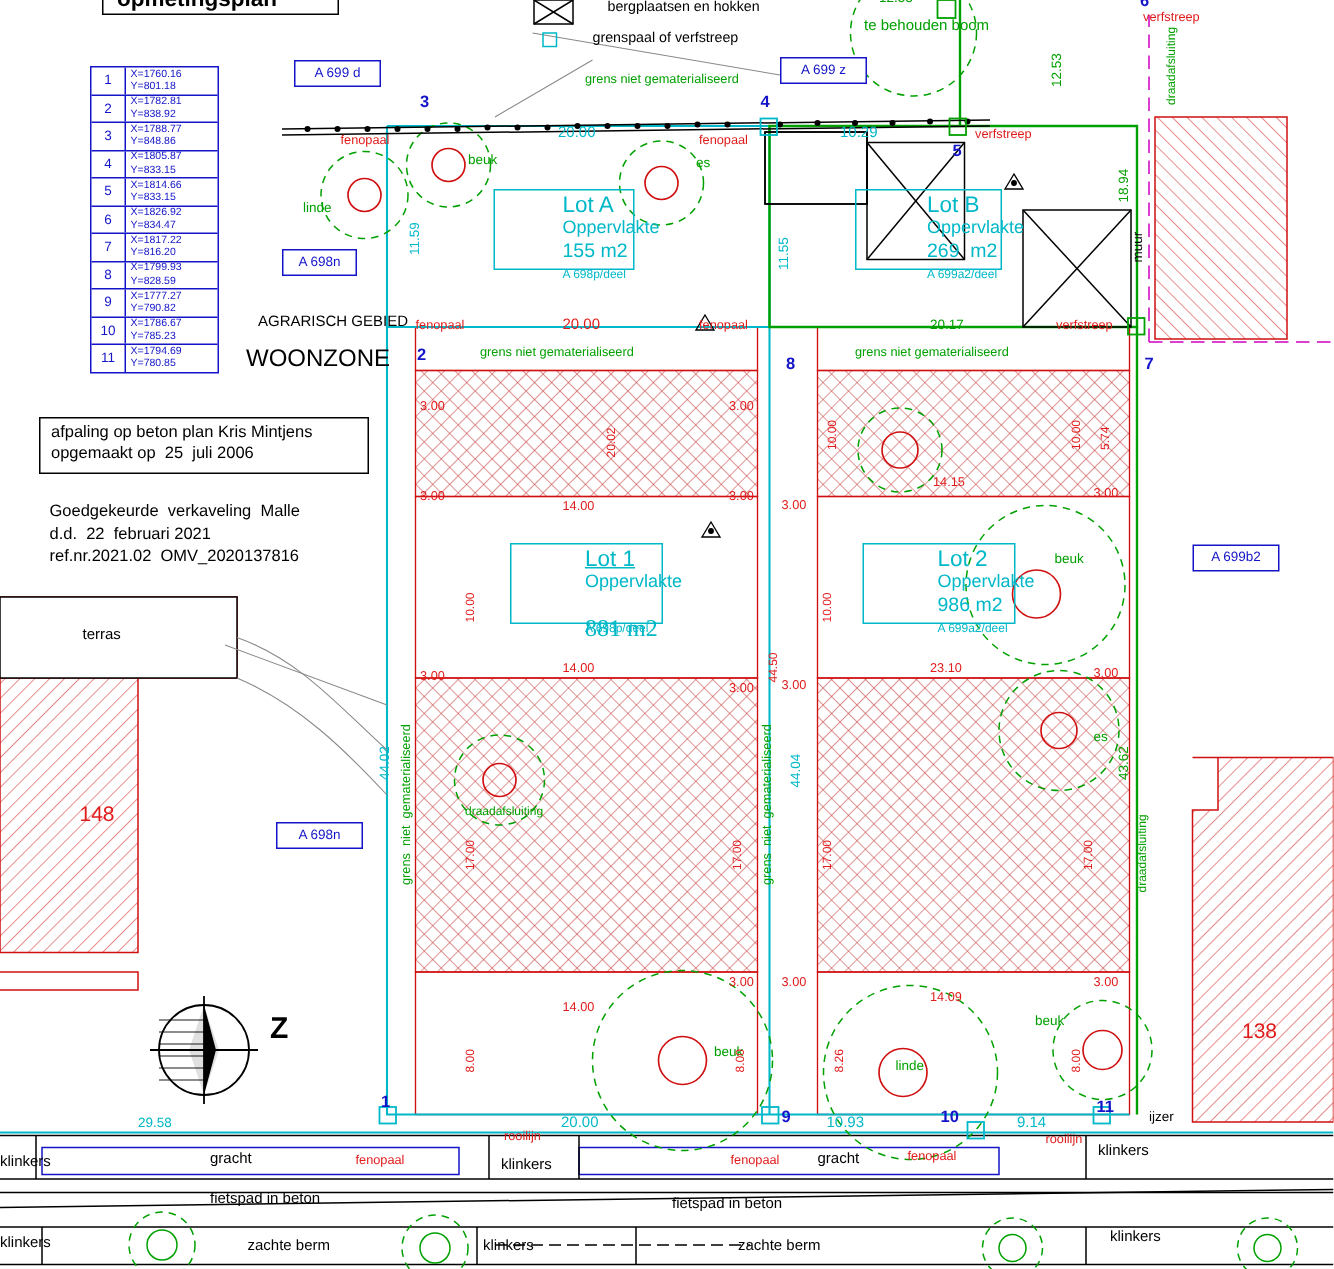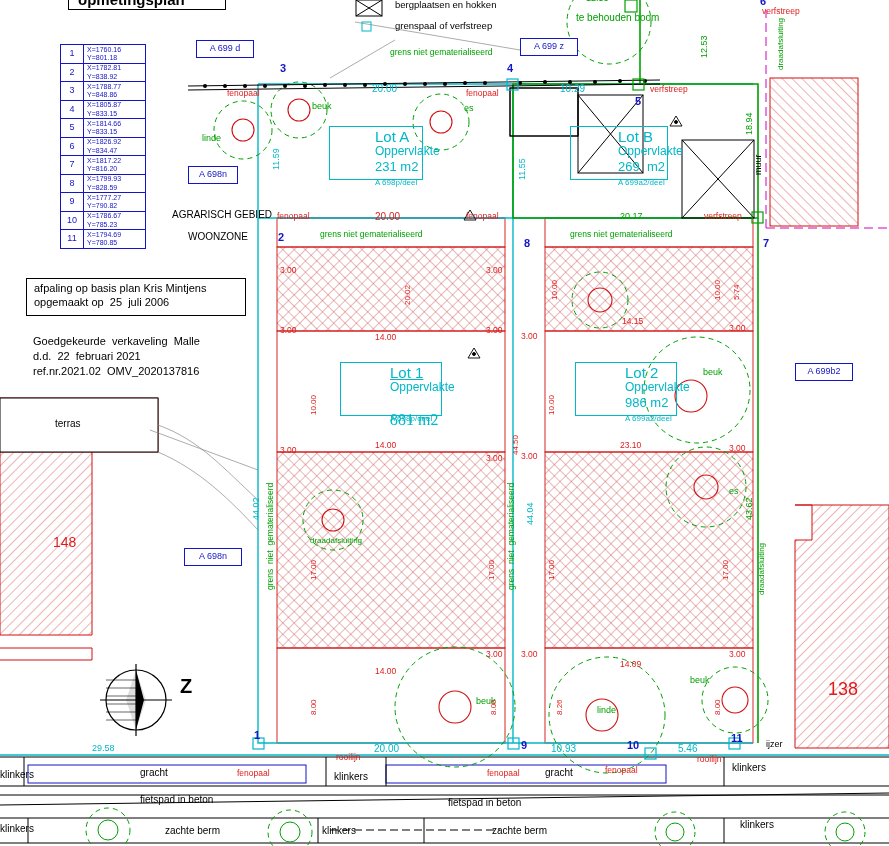--- a/index.html
+++ b/index.html
@@ -247,21 +247,21 @@
     <rect x="508" y="738" width="11" height="11"></rect>
     <rect x="645" y="748" width="11" height="11"></rect>
     <rect x="729" y="738" width="11" height="11"></rect>
     <rect x="507" y="79" width="11" height="11"></rect>
   </g>
 </svg>
 
 <div class="legendbox" style="left:68px;top:-14px;width:156px;height:22px;"></div>
 <div class="txt black b" style="left:78px;top:-8px;font-size:15px;">opmetingsplan</div>
 
-<div class="txt black" style="left:395px;top:0px;font-size:9.5px;">bergplaatsen en hokken</div>
+<div class="txt black" style="left:405px;top:0px;font-size:9.5px;">bergplaatsen en hokken</div>
 <div class="txt black" style="left:395px;top:21px;font-size:9.5px;">grenspaal of verfstreep</div>
 <div class="txt green" style="left:576px;top:13px;font-size:10px;">te behouden boom</div>
 
 <div class="coordtable" style="left:60px;top:44px;width:84px;">
   <div class="coordrow">
     <div class="coordnum">1</div>
     <div class="coordxy"><span>X=1760.16</span><br><span>Y=801.18</span></div>
   </div>
   <div class="coordrow">
     <div class="coordnum">2</div>
@@ -307,21 +307,21 @@
 
 <div class="bluebox" style="left:196px;top:40px;width:56px;height:16px;">A 699 d</div>
 <div class="bluebox" style="left:520px;top:38px;width:56px;height:16px;">A 699 z</div>
 <div class="bluebox" style="left:188px;top:166px;width:48px;height:16px;">A 698n</div>
 <div class="bluebox" style="left:184px;top:548px;width:56px;height:16px;">A 698n</div>
 <div class="bluebox" style="left:795px;top:363px;width:56px;height:16px;">A 699b2</div>
 
 <div class="lotbox" style="left:329px;top:126px;width:92px;height:52px;"></div>
 <div class="txt cyan" style="left:375px;top:129px;font-size:15px;">Lot A</div>
 <div class="txt cyan" style="left:375px;top:145px;font-size:12px;">Oppervlakte</div>
-<div class="txt cyan" style="left:375px;top:160px;font-size:13px;">231 m2</div>
+<div class="txt cyan" style="left:375px;top:160px;font-size:13px;">155 m2</div>
 <div class="txt cyan" style="left:375px;top:179px;font-size:8px;">A 698p/deel</div>
 
 <div class="lotbox" style="left:570px;top:126px;width:96px;height:52px;"></div>
 <div class="txt cyan" style="left:618px;top:129px;font-size:15px;">Lot B</div>
 <div class="txt cyan" style="left:618px;top:145px;font-size:12px;">Oppervlakte</div>
 <div class="txt cyan" style="left:618px;top:160px;font-size:13px;">269  m2</div>
 <div class="txt cyan" style="left:618px;top:179px;font-size:8px;">A 699a2/deel</div>
 
 <div class="lotbox" style="left:340px;top:362px;width:100px;height:52px;"></div>
 <div class="txt cyan" style="left:390px;top:365px;font-size:15px;text-decoration:underline;">Lot 1</div>
@@ -329,27 +329,27 @@
 <div class="txt cyan" style="left:390px;top:412px;font-size:16px;font-family:Liberation Serif, serif;">881 m2</div>
 <div class="txt cyan" style="left:390px;top:415px;font-size:8px;">A 698p/deel</div>
 
 <div class="lotbox" style="left:575px;top:362px;width:100px;height:52px;"></div>
 <div class="txt cyan" style="left:625px;top:365px;font-size:15px;">Lot 2</div>
 <div class="txt cyan" style="left:625px;top:381px;font-size:12px;">Oppervlakte</div>
 <div class="txt cyan" style="left:625px;top:396px;font-size:13px;">986 m2</div>
 <div class="txt cyan" style="left:625px;top:415px;font-size:8px;">A 699a2/deel</div>
 
 <div class="txt red" style="left:53px;top:535px;font-size:14px;">148</div>
-<div class="txt red" style="left:828px;top:680px;font-size:18px;">138</div>
+<div class="txt red" style="left:828px;top:680px;font-size:14px;">138</div>
 
 <div class="txt black" style="left:172px;top:210px;font-size:10px;">AGRARISCH GEBIED</div>
-<div class="txt black" style="left:188px;top:232px;font-size:10px;">WOONZONE</div>
+<div class="txt black" style="left:164px;top:232px;font-size:16px;">WOONZONE</div>
 
 <div class="legendbox" style="left:26px;top:278px;width:218px;height:36px;"></div>
-<div class="txt black" style="left:34px;top:283px;font-size:11px;">afpaling op basis plan Kris Mintjens</div>
+<div class="txt black" style="left:34px;top:283px;font-size:11px;">afpaling op beton plan Kris Mintjens</div>
 <div class="txt black" style="left:34px;top:297px;font-size:11px;">opgemaakt op  25  juli 2006</div>
 
 <div class="txt black" style="left:33px;top:336px;font-size:11px;">Goedgekeurde  verkaveling  Malle</div>
 <div class="txt black" style="left:33px;top:351px;font-size:11px;">d.d.  22  februari 2021</div>
 <div class="txt black" style="left:33px;top:366px;font-size:11px;">ref.nr.2021.02  OMV_2020137816</div>
 
 <div class="txt green" style="left:390px;top:48px;font-size:8.5px;">grens niet gematerialiseerd</div>
 <div class="txt green" style="left:320px;top:230px;font-size:8.5px;">grens niet gematerialiseerd</div>
 <div class="txt green" style="left:570px;top:230px;font-size:8.5px;">grens niet gematerialiseerd</div>
 
@@ -446,21 +446,21 @@
 <div class="txt red rot90" style="left:310px;top:715px;font-size:8px;">8.00</div>
 <div class="txt red rot90" style="left:490px;top:715px;font-size:8px;">8.00</div>
 <div class="txt red rot90" style="left:556px;top:715px;font-size:8px;">8.26</div>
 <div class="txt red rot90" style="left:714px;top:715px;font-size:8px;">8.00</div>
 
 <div class="txt green" style="left:586px;top:-6px;font-size:9px;">12.53</div>
 
 <div class="txt cyan" style="left:92px;top:744px;font-size:9px;">29.58</div>
 <div class="txt cyan" style="left:374px;top:744px;font-size:10px;">20.00</div>
 <div class="txt cyan" style="left:551px;top:744px;font-size:10px;">10.93</div>
-<div class="txt cyan" style="left:678px;top:744px;font-size:10px;">5.46</div>
+<div class="txt cyan" style="left:678px;top:744px;font-size:10px;">9.14</div>
 
 <div class="txt red" style="left:336px;top:753px;font-size:8.5px;">rooilijn</div>
 <div class="txt red" style="left:697px;top:755px;font-size:8.5px;">rooilijn</div>
 <div class="txt black" style="left:140px;top:768px;font-size:10px;">gracht</div>
 <div class="txt black" style="left:545px;top:768px;font-size:10px;">gracht</div>
 <div class="txt black" style="left:0px;top:770px;font-size:10px;">klinkers</div>
 <div class="txt black" style="left:334px;top:772px;font-size:10px;">klinkers</div>
 <div class="txt black" style="left:732px;top:763px;font-size:10px;">klinkers</div>
 <div class="txt black" style="left:0px;top:824px;font-size:10px;">klinkers</div>
 <div class="txt black" style="left:322px;top:826px;font-size:10px;">klinkers</div>

